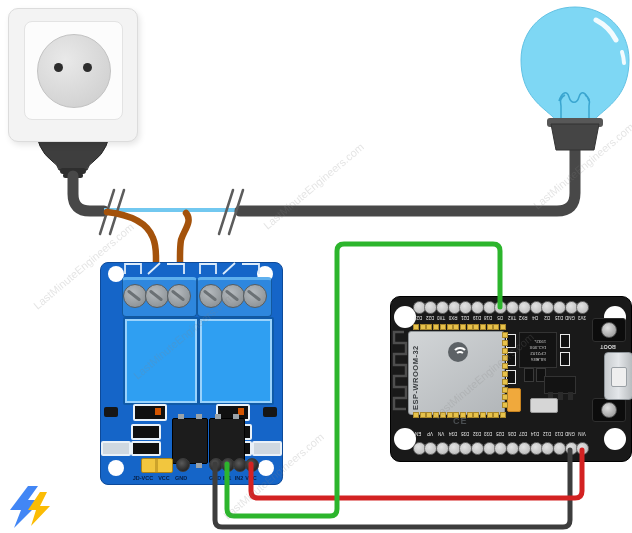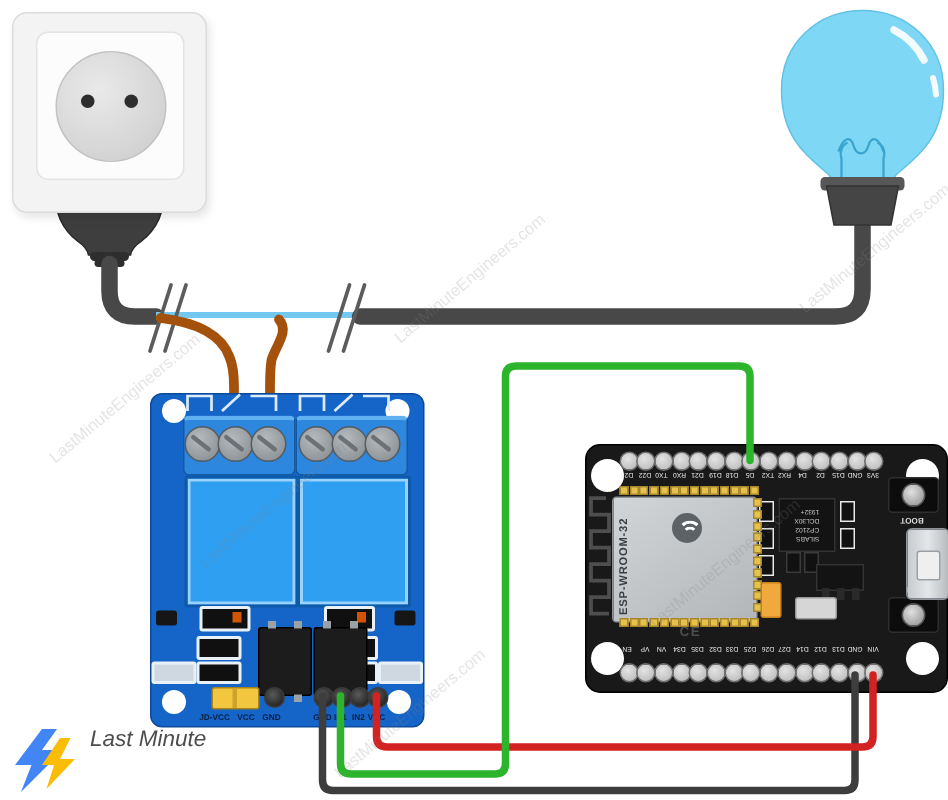--- a/index.html
+++ b/index.html
@@ -334,16 +334,15 @@
   <div class="wm" style="left:210px;top:470px;">LastMinuteEngineers.com</div>
   <div class="wm" style="left:420px;top:370px;">LastMinuteEngineers.com</div>
   <div class="wm" style="left:520px;top:160px;">LastMinuteEngineers.com</div>
 
   <div class="abs logo">
     <svg width="50" height="46">
       <polygon points="22,2 4,26 15,26 8,44 36,16 22,16 32,2" fill="#4286f5"></polygon>
       <polygon points="34,8 22,26 30,26 25,42 44,22 34,22 41,8" fill="#fbbc05"></polygon>
     </svg>
     <div class="logo-text">
-      <div class="logo-line1">Last Minute</div>
     </div>
   </div>
 </div>
 
 </body></html>

